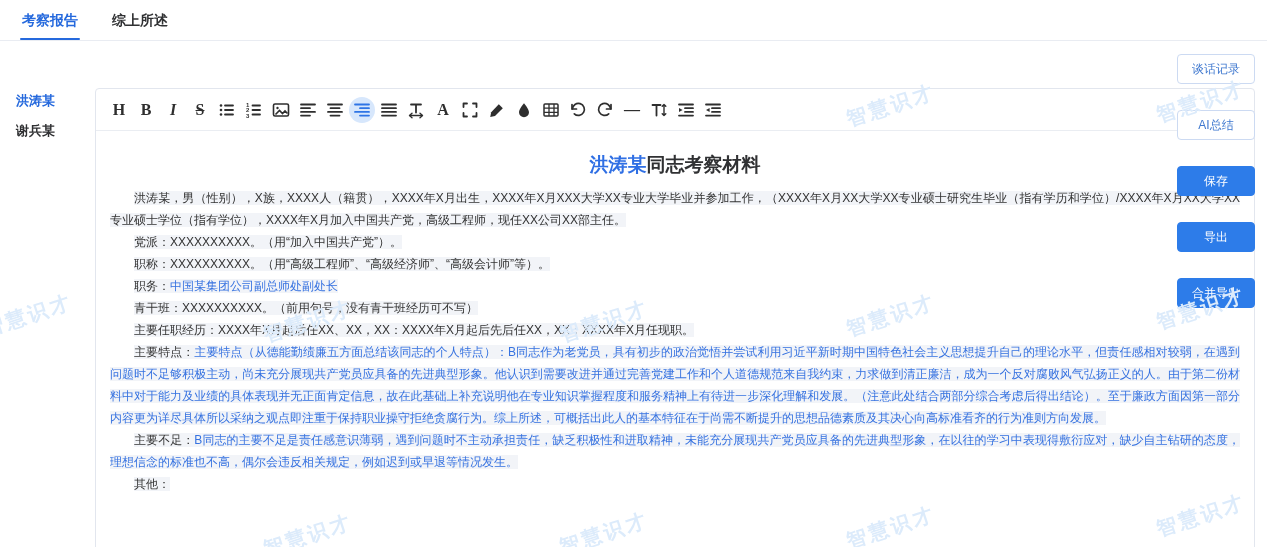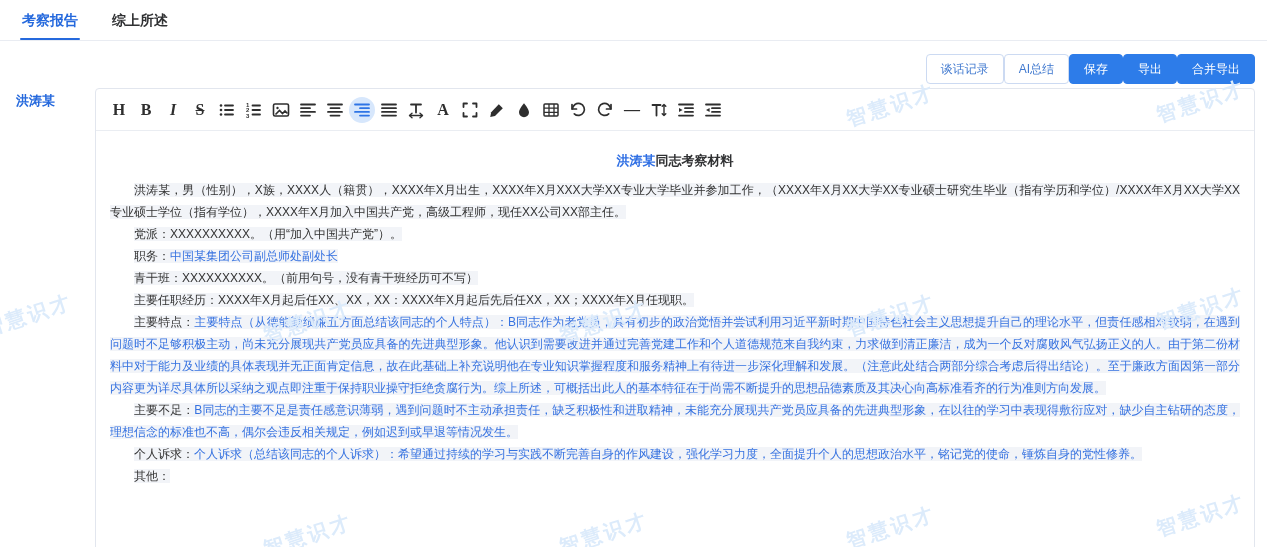--- a/index.html
+++ b/index.html
@@ -11,21 +11,21 @@
   
   .tabbar { position:absolute; top:0; left:0; right:0; height:41px;
     border-bottom:1px solid #e9ecf2; display:flex; align-items:stretch; }
   .tab { position:relative; margin-left:16px; padding:12px 6px 2px; font-size:14px;
     font-weight:700; color:#303133; cursor:pointer; }
   .tab + .tab { margin-left:22px; }
   .tab.active { color:#2569dd; }
   .tab.active::after { content:""; position:absolute; left:4px; right:4px; bottom:0;
     height:2px; background:#2569dd; border-radius:1px; }
   
-  .actions { position:absolute; top:54px; right:12px; display:flex; gap:0; z-index:10; }
+  .actions { position:absolute; top:54px; right:12px; display:flex; gap:26px; z-index:10;flex-direction:column; }
   .btn { height:30px; padding:0 14px; font-size:12px; border-radius:4px; cursor:pointer;
     font-family:inherit; line-height:28px; }
   .btn-plain { background:#fff; border:1px solid #ccdaf2; color:#3f78cf; }
   .btn-primary { background:#2d7ce9; border:1px solid #2d7ce9; color:#fff; }
   
   .sidebar { position:absolute; top:86px; left:0; width:93px; }
   .side-item { padding:6px 0 6px 16px; font-size:13px; font-weight:700; color:#303133; cursor:pointer; }
   .side-item.active { color:#2569dd; }
   
   .editor { position:absolute; left:95px; top:88px; width:1160px; height:490px;
@@ -34,21 +34,21 @@
     border-bottom:1px solid #eaedf2; gap:1px; }
   .tbtn { width:26px; height:26px; border:none; background:transparent; border-radius:50%;
     display:flex; align-items:center; justify-content:center; color:#2e2e2e; cursor:pointer; padding:0; flex:none; }
   .tbtn.active { background:#d7e7fc; color:#2e74e5; }
   .tbtn .g { font-family:"Liberation Serif", serif; font-size:16px; font-weight:700; line-height:1; }
   .tbtn .g.it { font-style:italic; }
   .tbtn .g.st { text-decoration:line-through; }
   .tbtn svg { display:block; }
   
   .content { padding:13px 14px 0; }
-  .doc-title { margin:8px 0 9px; text-align:center; font-size:13px; font-weight:700; color:#303133; }
+  .doc-title { margin:8px 0 9px; text-align:center; font-size:19px; font-weight:700; color:#303133; }
   .doc-title .t-blue { color:#2f6fe4; }
   .content p { margin:0; font-size:12px; line-height:22px; color:#333; text-indent:2em; text-align:justify; }
   .hl { background:#f2f4f8; }
   .blue { color:#3672e0; }
   .pos-link { cursor:pointer; }
   
   .wm { position:absolute; z-index:40; font-size:20px; font-weight:700; color:#dcebfb;
     transform:rotate(-18deg); letter-spacing:3px; pointer-events:none; white-space:nowrap; }
 </style>
 </head>
@@ -62,20 +62,21 @@
 <div class="actions">
   <button class="btn btn-plain">谈话记录</button>
   <button class="btn btn-plain">AI总结</button>
   <button class="btn btn-primary">保存</button>
   <button class="btn btn-primary">导出</button>
   <button class="btn btn-primary">合并导出</button>
 </div>
 
 <aside class="sidebar">
   <div class="side-item active">洪涛某</div>
+  <div class="side-item">谢兵某</div>
 </aside>
 
 <div class="editor">
   <div class="etoolbar">
     <button class="tbtn">
         <span class="g">H</span>
       </button>
     <button class="tbtn">
         <span class="g">B</span>
       </button>
@@ -191,26 +192,26 @@
           <path d="M2 3.5h14M8 7.2h8M8 10.9h8M2 14.6h14" stroke="currentColor" stroke-width="1.8" fill="none" stroke-linecap="round"></path>
           <path d="M5.6 7 2 9l3.6 2z" fill="currentColor"></path>
         </svg>
       </button>
   </div>
 
   <div class="content">
     <h1 class="doc-title"><span class="t-blue">洪涛某</span><span>同志考察材料</span></h1>
     <p><span class="hl">洪涛某，男（性别），X族，XXXX人（籍贯），XXXX年X月出生，XXXX年X月XXX大学XX专业大学毕业并参加工作，（XXXX年X月XX大学XX专业硕士研究生毕业（指有学历和学位）/XXXX年X月XX大学XX专业硕士学位（指有学位），XXXX年X月加入中国共产党，高级工程师，现任XX公司XX部主任。</span></p>
     <p><span class="hl">党派：XXXXXXXXXX。（用“加入中国共产党”）。</span></p>
+    <p><span class="hl">职称：XXXXXXXXXX。（用“高级工程师”、“高级经济师”、“高级会计师”等）。</span></p>
     <p><span class="hl">职务：</span><span class="hl blue pos-link">中国某集团公司副总师处副处长</span></p>
     <p><span class="hl">青干班：XXXXXXXXXX。（前用句号，没有青干班经历可不写）</span></p>
     <p><span class="hl">主要任职经历：XXXX年X月起后任XX、XX，XX：XXXX年X月起后先后任XX，XX；XXXX年X月任现职。</span></p>
     <p><span class="hl">主要特点：</span><span class="hl blue">主要特点（从德能勤绩廉五方面总结该同志的个人特点）：B同志作为老党员，具有初步的政治觉悟并尝试利用习近平新时期中国特色社会主义思想提升自己的理论水平，但责任感相对较弱，在遇到问题时不足够积极主动，尚未充分展现共产党员应具备的先进典型形象。他认识到需要改进并通过完善党建工作和个人道德规范来自我约束，力求做到清正廉洁，成为一个反对腐败风气弘扬正义的人。由于第二份材料中对于能力及业绩的具体表现并无正面肯定信息，故在此基础上补充说明他在专业知识掌握程度和服务精神上有待进一步深化理解和发展。（注意此处结合两部分综合考虑后得出结论）。至于廉政方面因第一部分内容更为详尽具体所以采纳之观点即注重于保持职业操守拒绝贪腐行为。综上所述，可概括出此人的基本特征在于尚需不断提升的思想品德素质及其决心向高标准看齐的行为准则方向发展。</span></p>
     <p><span class="hl">主要不足：</span><span class="hl blue">B同志的主要不足是责任感意识薄弱，遇到问题时不主动承担责任，缺乏积极性和进取精神，未能充分展现共产党员应具备的先进典型形象，在以往的学习中表现得敷衍应对，缺少自主钻研的态度，理想信念的标准也不高，偶尔会违反相关规定，例如迟到或早退等情况发生。</span></p>
-    <p><span class="hl">个人诉求：</span><span class="hl blue">个人诉求（总结该同志的个人诉求）：希望通过持续的学习与实践不断完善自身的作风建设，强化学习力度，全面提升个人的思想政治水平，铭记党的使命，锤炼自身的党性修养。</span></p>
     <p><span class="hl">其他：</span></p>
   </div>
 </div>
 
 <span class="wm" style="left:845px;top:92px">智慧识才</span>
 <span class="wm" style="left:1155px;top:88px">智慧识才</span>
 <span class="wm" style="left:-18px;top:302px">智慧识才</span>
 <span class="wm" style="left:262px;top:308px">智慧识才</span>
 <span class="wm" style="left:558px;top:308px">智慧识才</span>
 <span class="wm" style="left:845px;top:302px">智慧识才</span>

